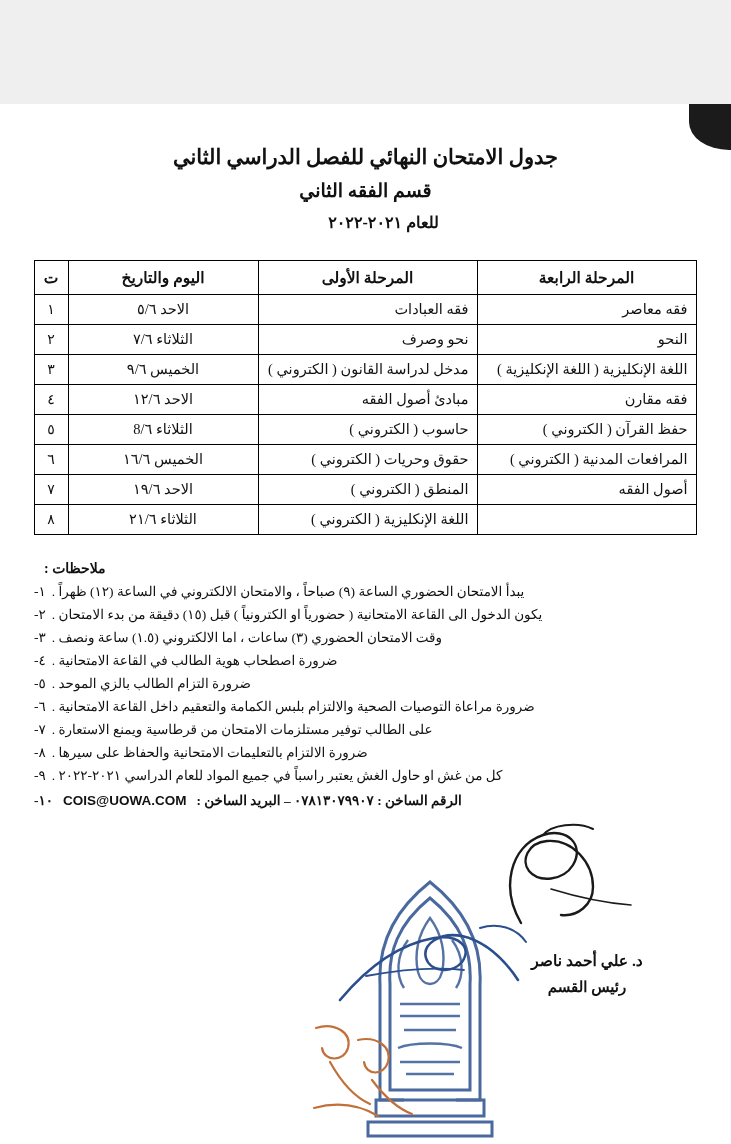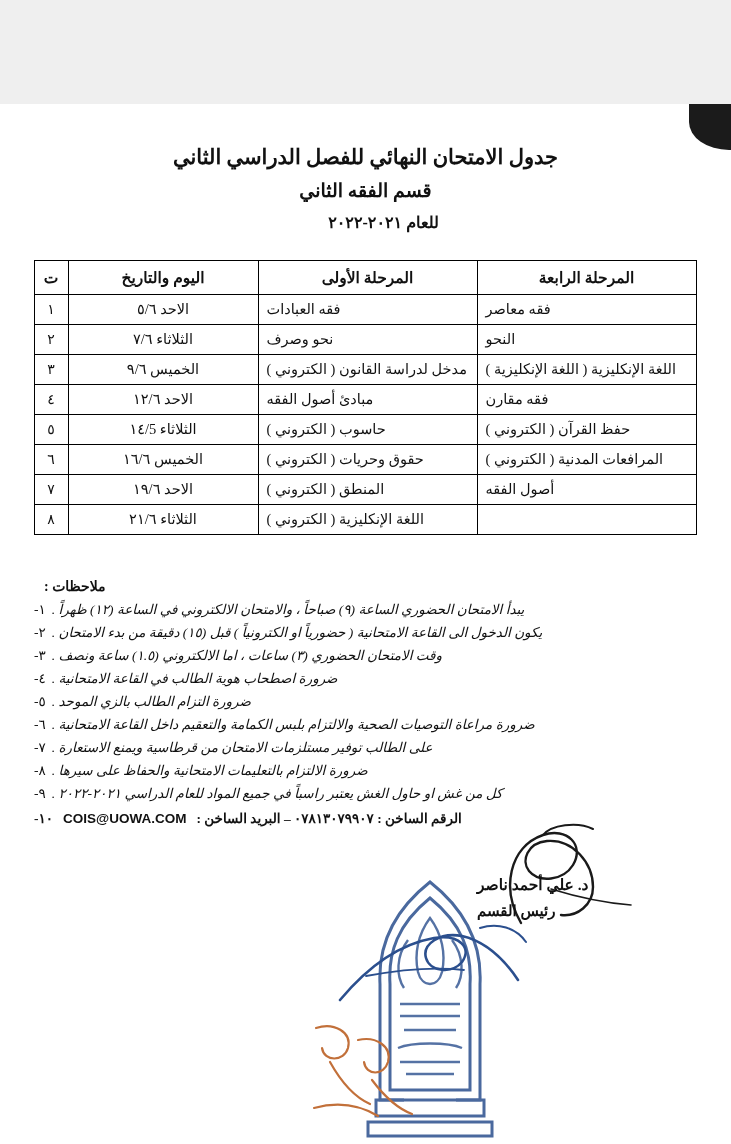--- a/index.html
+++ b/index.html
@@ -97,63 +97,63 @@
     text-align: center;
     height: 33px;
   }
   col.c-num   { width: 34px; }
   col.c-date  { width: 190px; }
   col.c-st1   { width: 219px; }
   col.c-st4   { width: 219px; }
 
   td.num  { text-align: center; font-size: 14px; }
   td.date { text-align: center; }
-  td.cell { text-align: left; }
+  td.cell { text-align: right; }
 
   
   .notes {
-    margin: 40px 26px 0 26px;
+    margin: 22px 26px 0 26px;
     font-size: 13.5px;
     line-height: 23px;
   }
   .notes-title {
     text-align: left;
     font-weight: bold;
     font-size: 14px;
     padding-left: 18px;
   }
   .note-row {
     display: flex;
     justify-content: flex-end;
     gap: 6px;
     padding-left: 8px;
   }
-  .note-row .n-text { text-align: right; font-style: italic; }
+  .note-row .n-text { text-align: right; }
   .note-last {
     display: flex;
     justify-content: flex-end;
     gap: 10px;
     padding-left: 8px;
     margin-top: 2px;
     font-weight: bold;
     font-size: 13.5px;
   }
   .note-last .email {
     font-family: Liberation Sans, sans-serif;
     direction: ltr;
     unicode-bidi: embed;
   }
 
   
   .sign-block {
     position: absolute;
     right: 34px;
-    top: 768px;
+    top: 844px;
     width: 220px;
-    text-align: left;
+    text-align: center;
     font-size: 15px;
     font-weight: bold;
     line-height: 26px;
   }
   .sign-name { font-size: 15.5px; }
   .sign-role { font-size: 15px; }
   .sign-date { font-size: 14.5px; letter-spacing: 1px; }
 
   
   .sig-scribble {
@@ -243,21 +243,21 @@
         </tr>
         <tr>
           <td class="cell">فقه مقارن</td>
           <td class="cell">مبادئ أصول الفقه</td>
           <td class="date">الاحد ١٢/٦</td>
           <td class="num">٤</td>
         </tr>
         <tr>
           <td class="cell">حفظ القرآن ( الكتروني )</td>
           <td class="cell">حاسوب ( الكتروني )</td>
-          <td class="date">الثلاثاء ١٤/5</td>
+          <td class="date">الثلاثاء 8/٦</td>
           <td class="num">٥</td>
         </tr>
         <tr>
           <td class="cell">المرافعات المدنية ( الكتروني )</td>
           <td class="cell">حقوق وحريات ( الكتروني )</td>
           <td class="date">الخميس ١٦/٦</td>
           <td class="num">٦</td>
         </tr>
         <tr>
           <td class="cell">أصول الفقه</td>

